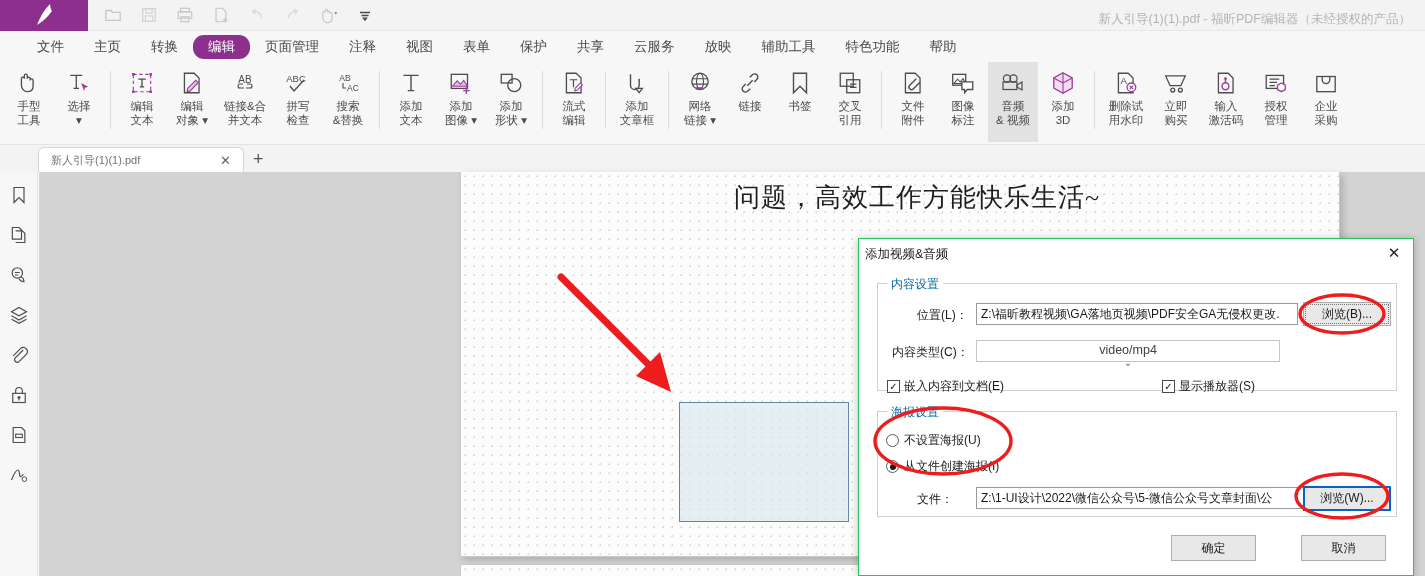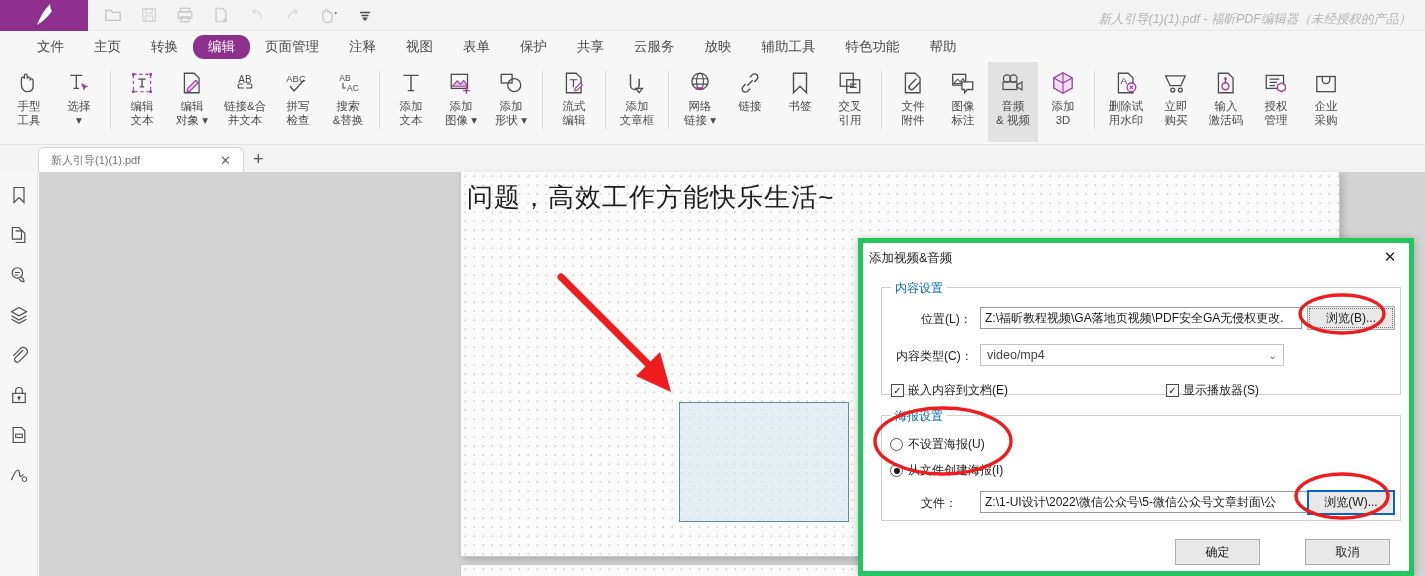--- a/index.html
+++ b/index.html
@@ -19,21 +19,21 @@
     display:flex; align-items:center;
   }
   .logo-box {
     width:88px; height:31px; background:#8d2f8d;
     display:flex; align-items:center; justify-content:center;
   }
   .qat { display:flex; align-items:center; height:31px; padding-left:14px; gap:14px; }
   .qat-btn { width:22px; height:22px; display:flex; align-items:center; justify-content:center; }
   .title-text {
     position:absolute; right:14px; top:4px; height:34px; line-height:31px;
-    font-size:12.5px; color:#b4b4b4; white-space:nowrap;font-style:italic;
+    font-size:12.5px; color:#b4b4b4; white-space:nowrap;
   }
 
   
   .ribbon-tabs {
     position:absolute; top:31px; left:0; width:1425px; height:31px;
     background:#f7f7f7; display:flex; align-items:center; padding-left:22px; gap:0;
   }
   .rtab {
     font-size:13.5px; color:#4a4a4a; padding:3px 15px; border-radius:11px;
     white-space:nowrap; cursor:default;
@@ -95,34 +95,34 @@
     box-shadow: 3px 3px 7px rgba(0,0,0,.18);
   }
   .pagearea2 {
     position:absolute; left:421px; top:392px; width:880px; height:14px;
     background:#fcfcfc;
     background-image: radial-gradient(#d9d9d9 1px, transparent 1px);
     background-size:9px 9px;
     border:1px solid #c9c9c9;
   }
   .page-heading {
-    position:absolute; left:6px; top:8px; width:880px; 
+    position:absolute; left:16px; top:8px; width:880px; text-align:center;
     font-size:26px; color:#1e1e1e; letter-spacing:1px;
-    font-family:Liberation Mono, monospace;
+    font-family:Liberation Serif, serif;
   }
   .media-rect {
     position:absolute; left:218px; top:230px; width:170px; height:120px;
     background:rgba(214,231,238,.62); border:1.5px solid #5d89a8;
   }
   .arrow-svg { position:absolute; left:95px; top:100px; }
 
   
   .dialog {
     position:absolute; left:858px; top:238px; width:556px; height:338px;
-    background:#fff; border:5px solid #22c55e;
+    background:#fff; border:1px solid #22c55e;
     box-shadow:0 1px 8px rgba(0,0,0,.25);
     font-family:"Liberation Sans","DejaVu Sans",sans-serif;
   }
   .dlg-title {
     position:absolute; left:6px; top:7px; font-size:12.5px; color:#1a1a1a;
   }
   .dlg-close {
     position:absolute; right:8px; top:4px; width:22px; height:20px;
     display:flex; align-items:center; justify-content:center;
     font-size:15px; color:#222; cursor:default;
@@ -633,21 +633,21 @@
   <div class="dlg-close">✕</div>
 
   <div class="fieldset" style="left:18px; top:44px; width:520px; height:108px;">
     <div class="legend">内容设置</div>
   </div>
 
   <div class="fld-label" style="left:58px; top:68px;">位置(L)：</div>
   <div class="txtbox" style="left:117px; top:64px; width:322px;">Z:\福昕教程视频\GA落地页视频\PDF安全GA无侵权更改.</div>
 
   <div class="fld-label" style="left:33px; top:105px;">内容类型(C)：</div>
-  <div class="combo" style="left:117px; top:101px; width:304px;">
+  <div class="combo" style="left:117px; top:101px; width:304px;flex-direction:column;">
     <span>video/mp4</span>
     <span class="chev">⌄</span>
   </div>
 
   <div class="chk" style="left:28px; top:139px;">
     <span class="chkbox">✓</span>
     <span>嵌入内容到文档(E)</span>
   </div>
   <div class="chk" style="left:303px; top:139px;">
     <span class="chkbox">✓</span>

